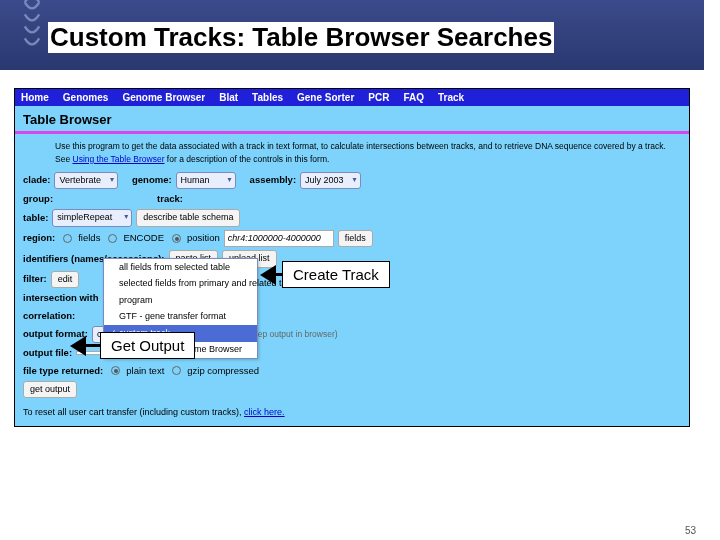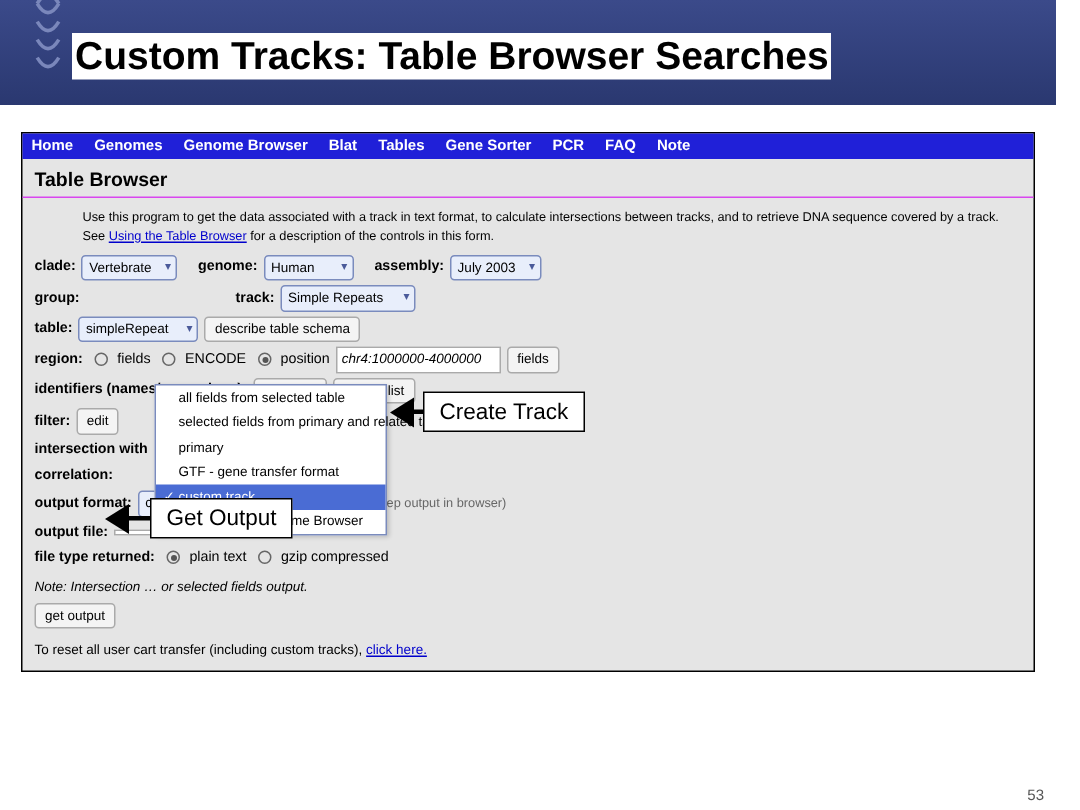--- a/index.html
+++ b/index.html
@@ -2,24 +2,24 @@
 <html><head>
 <meta charset="utf-8">
 <style>
   * { box-sizing: border-box; margin: 0; padding: 0; }
   body { width: 720px; height: 540px; font-family: Arial, Helvetica, sans-serif; background: #fff; }
   .slide { width: 704px; height: 540px; position: relative; background: #fff; overflow: hidden; }
   .header-bar { background: linear-gradient(#3b4a8a, #2a3870); height: 70px; position: relative; }
   .dna-icon { position: absolute; left: 18px; top: 0; width: 28px; height: 60px; }
   .title { position: absolute; left: 48px; top: 28px; font-size: 26px; font-weight: bold; color: #000; background: #fff; padding: 0 2px; }
   
-  .browser-frame { margin: 18px 14px 0 14px; border: 1px solid #000; background: #e5e5e5; font-size: 9px; color: #000; }
+  .browser-frame { margin: 18px 14px 0 14px; border: 1px solid #000; background: #7dd3fc; font-size: 9px; color: #000; }
   .navbar { background: #2020d8; color: #fff; font-weight: bold; padding: 3px 6px; display: flex; gap: 14px; font-size: 10px; }
   .navbar span { cursor: pointer; }
-  .page-title { font-weight: bold; font-size: 13px; padding: 6px 8px 4px; border-bottom: 1px solid #d946ef; }
+  .page-title { font-weight: bold; font-size: 13px; padding: 6px 8px 4px; border-bottom: 3px solid #d946ef; }
   .content { padding: 6px 8px; line-height: 1.5; }
   .intro { font-size: 8.5px; margin-bottom: 6px; margin-left: 32px; }
   .intro a { color: #00c; text-decoration: underline; }
   .row { margin: 3px 0; display: flex; align-items: center; flex-wrap: wrap; gap: 4px; font-size: 9.5px; }
   .row b { font-weight: bold; }
   .sel { background: #e8eefb; border: 1px solid #7a8bbd; border-radius: 3px; font-size: 9px; padding: 1px 16px 1px 4px; position: relative; display: inline-block; min-width: 60px; }
   .sel::after { content: "▾"; position: absolute; right: 3px; top: 1px; color: #4a5a9a; font-size: 8px; }
   .btn { background: #f4f4f4; border: 1px solid #aaa; border-radius: 3px; font-size: 9px; padding: 1px 6px; cursor: pointer; }
   .txt { border: 1px solid #aaa; font-size: 9px; padding: 1px 3px; background: #fff; min-width: 110px; display: inline-block; font-style: italic; }
   .radio { width: 9px; height: 9px; border: 1px solid #666; border-radius: 50%; display: inline-block; vertical-align: middle; margin: 0 2px 0 4px; position: relative; }
@@ -51,41 +51,40 @@
   <div class="browser-frame">
     <div class="navbar">
       <span>Home</span>
       <span>Genomes</span>
       <span>Genome Browser</span>
       <span>Blat</span>
       <span>Tables</span>
       <span>Gene Sorter</span>
       <span>PCR</span>
       <span>FAQ</span>
-      <span>Note</span>
+      <span>Track</span>
     </div>
     <div class="page-title">Table Browser</div>
     <div class="content" style="position:relative;">
       <div class="intro">
         <span>Use this program to get the data associated with a track in text format, to calculate intersections between tracks, and to retrieve DNA sequence covered by a track. See </span><a>Using the Table Browser</a><span> for a description of the controls in this form.</span>
       </div>
 
       <div class="row">
         <b>clade:</b>
         <span class="sel">Vertebrate</span>
         <b style="margin-left:10px">genome:</b>
         <span class="sel">Human</span>
         <b style="margin-left:10px">assembly:</b>
         <span class="sel">July 2003</span>
       </div>
 
       <div class="row">
         <b>group:</b>
         <b style="margin-left:100px">track:</b>
-        <span class="sel" style="min-width:90px">Simple Repeats</span>
       </div>
 
       <div class="row">
         <b>table:</b>
         <span class="sel" style="min-width:80px">simpleRepeat</span>
         <span class="btn">describe table schema</span>
       </div>
 
       <div class="row">
         <b>region:</b>
@@ -125,32 +124,31 @@
         <span class="txt" style="min-width:130px"></span>
       </div>
       <div class="row">
         <b>file type returned:</b>
         <span class="radio checked"></span>
           <span>plain text</span>
         <span class="radio"></span>
           <span>gzip compressed</span>
       </div>
 
-      <div class="note">Note: Intersection … or selected fields output.</div>
       <div class="row">
         <span class="btn">get output</span>
       </div>
       <div class="reset-line">
         <span>To reset all user cart transfer (including custom tracks), </span><a>click here.</a>
       </div>
 
       <div class="dropdown-menu" style="top:124px;left:88px;">
         <div class="opt"><span class="chk"></span><span>all fields from selected table</span></div>
         <div class="opt"><span class="chk"></span><span>selected fields from primary and related tables</span></div>
-        <div class="opt"><span class="chk"></span><span>primary</span></div>
+        <div class="opt"><span class="chk"></span><span>program</span></div>
         <div class="opt"><span class="chk"></span><span>GTF - gene transfer format</span></div>
         <div class="opt hl"><span class="chk">✓</span><span>custom track</span></div>
         <div class="opt"><span class="chk"></span><span>hyperlinks to Genome Browser</span></div>
       </div>
 
     </div>
   </div>
 
   <div class="arrow-callout" style="left:260px; top:261px;">
     <div class="head"></div>

